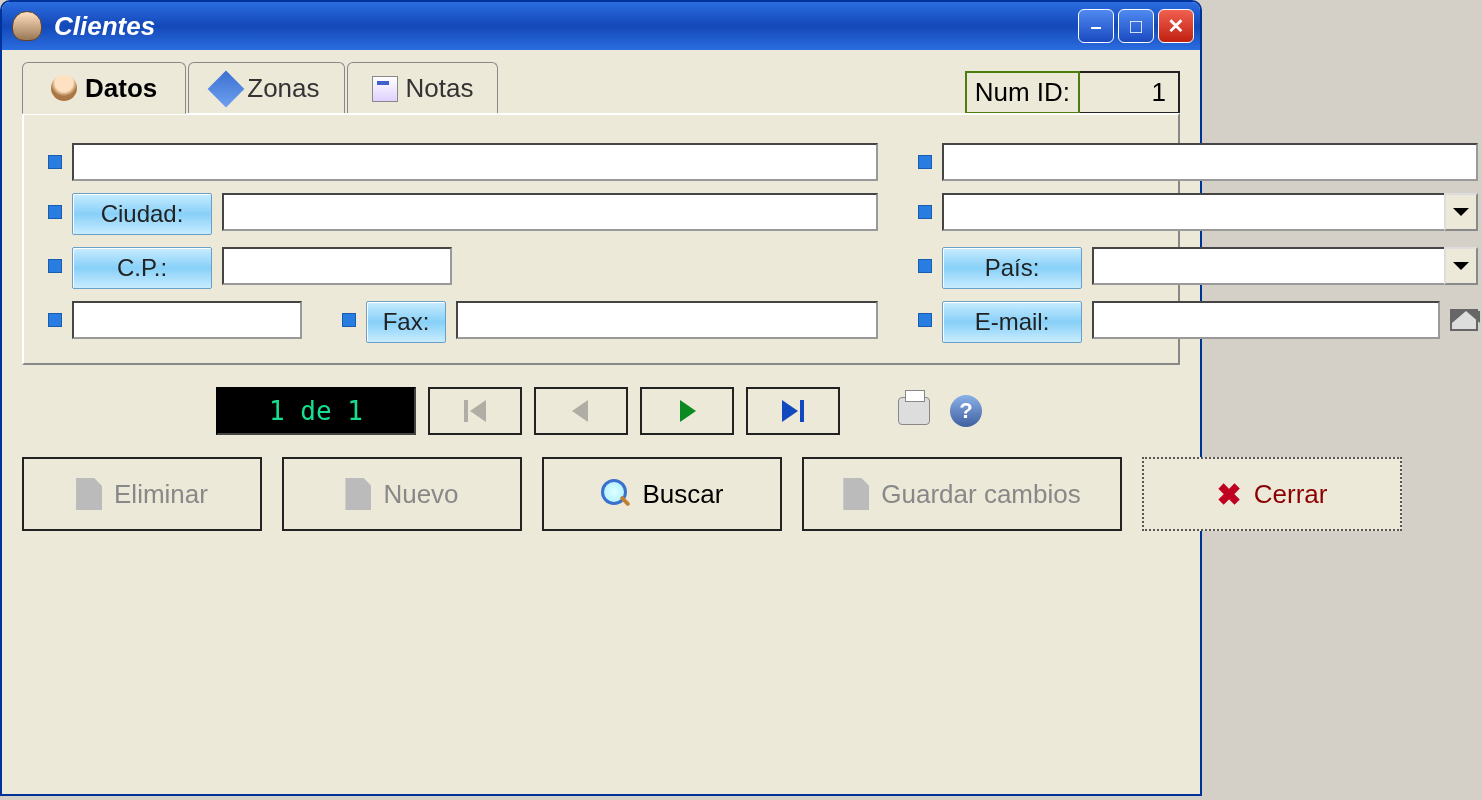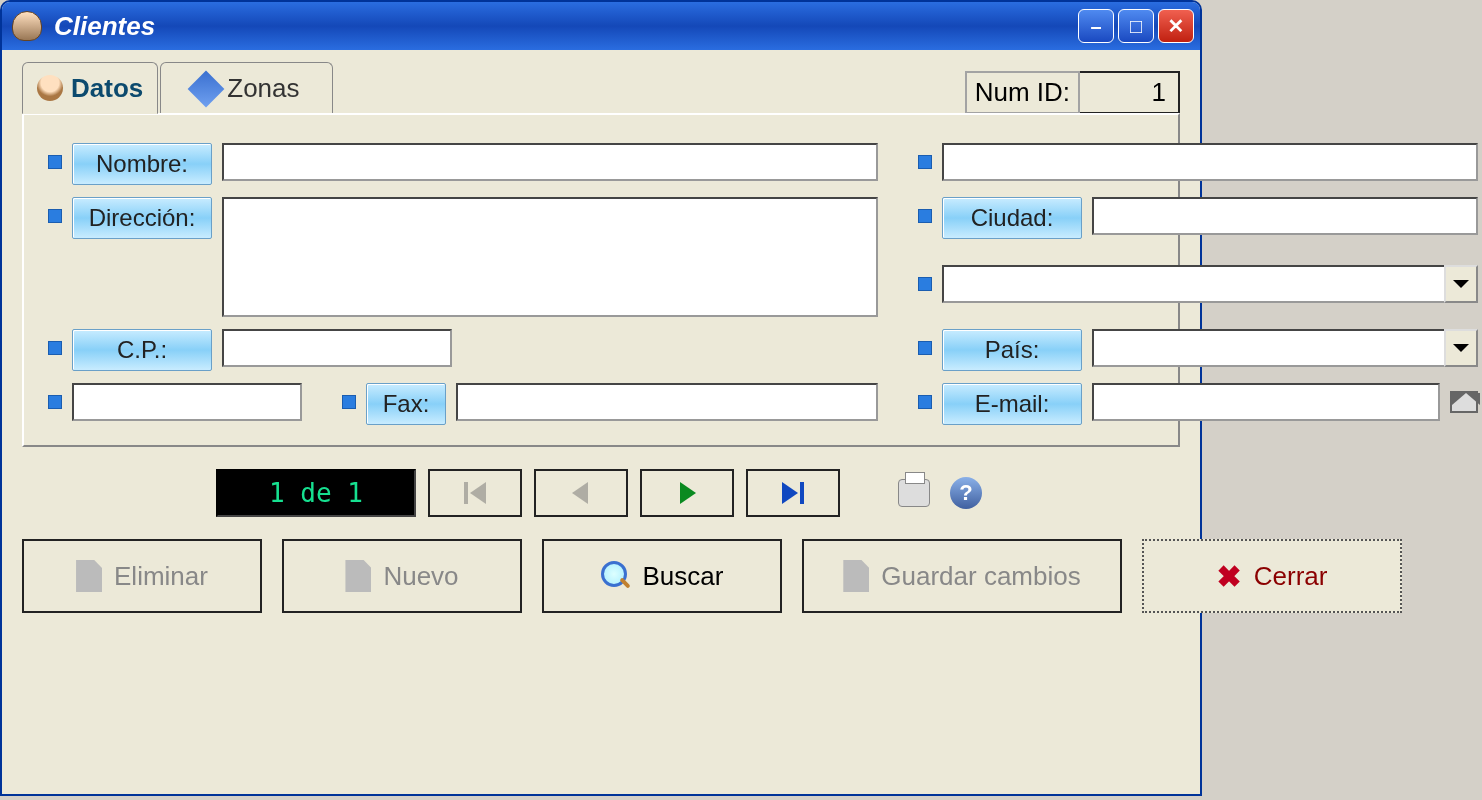--- a/index.html
+++ b/index.html
@@ -51,39 +51,39 @@
   .winbtn.close { background: linear-gradient(#f06050,#c02010); color:#fff;}
   .client-area {
     padding: 12px 20px 16px 20px;
     background: #ece9d8;
     height: calc(100% - 48px);
     display:flex; flex-direction: column;
   }
   .tabrow { display:flex; align-items:flex-end; position:relative;}
   .tab {
     display:flex; align-items:center; gap:8px;
-    padding: 8px 32px;
+    padding: 8px 24px;
     background: #ece9d8;
     border: 1px solid #888;
     border-bottom:none;
     font-size: 26px;
     color:#333;
     margin-right:2px;
     border-radius: 6px 6px 0 0;
     cursor:pointer;
     height:52px;
   }
-  .tab.active { color:#0c4a6e; font-weight:bold; background:#ece9d8; position:relative; z-index:2; border-bottom:1px solid #ece9d8; padding:10px 14px;}
+  .tab.active { color:#000000; font-weight:bold; background:#ece9d8; position:relative; z-index:2; border-bottom:1px solid #ece9d8; padding:10px 28px;}
   .tab-icon { width:26px; height:26px; display:inline-block;}
   .tab-icon.user{ background: radial-gradient(circle at 50% 30%, #ffe0c0 40%, #aa7744 60%); border-radius:50%;}
   .tab-icon.box{ background: linear-gradient(135deg,#3a70d0,#6fa0f0); transform:rotate(45deg);}
   .tab-icon.note{ background: linear-gradient(#fff,#e0d0ff); border:1px solid #888; position:relative;}
   .tab-icon.note:after{content:"";position:absolute;left:4px;top:4px;width:12px;height:4px;background:#4060d0;}
   .numid-group{ margin-left:auto; display:flex; align-items:center; gap:0;}
-  .numid-label{ border:2px solid #a3a3a3; padding:4px 8px; background:#ece9d8; color:#000; font-size:26px;}
+  .numid-label{ border:2px solid #4d7c0f; padding:4px 8px; background:#ece9d8; color:#000; font-size:26px;}
   .numid-val{ border:2px solid #222; border-left:none; padding:4px 12px; width:100px; text-align:right; background:#ece9d8; font-size:26px;}
   .panel {
     border:2px solid #888; border-top:2px solid #fff; border-left:2px solid #fff;
     background:#ece9d8;
     flex:0 0 auto;
     padding: 28px 24px 20px 24px;
     margin-top:-1px;
     position:relative;
   }
   .form-grid{ display:grid; grid-template-columns: 830px 560px; gap: 12px 40px;}
@@ -170,45 +170,43 @@
   <div class="client-area">
     <div class="tabrow">
       <div class="tab active">
         <span class="tab-icon user"></span>
         <span>Datos</span>
       </div>
       <div class="tab">
         <span class="tab-icon box"></span>
         <span>Zonas</span>
       </div>
+      <div class="tab">
+        <span class="tab-icon note"></span>
+        <span>Notas</span>
+      </div>
       <div class="numid-group">
         <div class="numid-label">Num ID:</div>
         <div class="numid-val">1</div>
       </div>
     </div>
 
     <div class="panel">
       <div class="form-grid">
 
         <div class="field">
           <span class="bullet"></span>
-          <span class="pill">Nombre:</span>
-          <input class="input-text" value="" style="">
-        </div>
-
-        <div class="field">
-          <span class="bullet"></span>
-          <input class="input-text" value="" style="">
-        </div>
-
-        <div class="field" style="grid-row:span 2">
-          <span class="bullet"></span>
-          <span class="pill">Dirección:</span>
-          <textarea class="textarea" style=""></textarea>
-        </div>
+          <input class="input-text" value="" style="">
+        </div>
+
+        <div class="field">
+          <span class="bullet"></span>
+          <input class="input-text" value="" style="">
+        </div>
+
 
         <div class="field">
           <span class="bullet"></span>
           <span class="pill">Ciudad:</span>
           <input class="input-text" value="" style="">
         </div>
 
         <div class="field">
           <span class="bullet"></span>
           <div class="combo">

